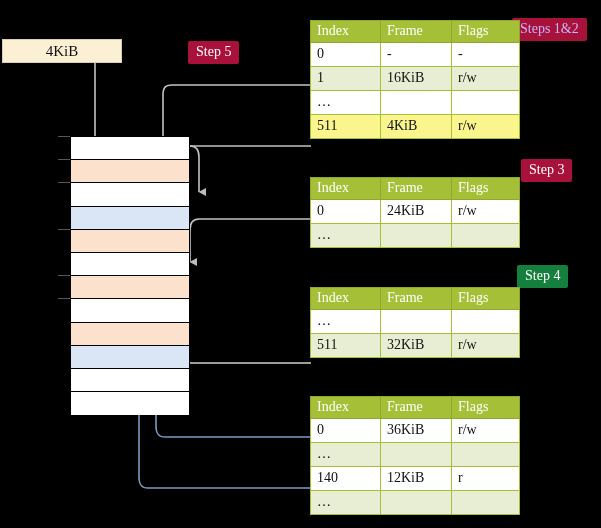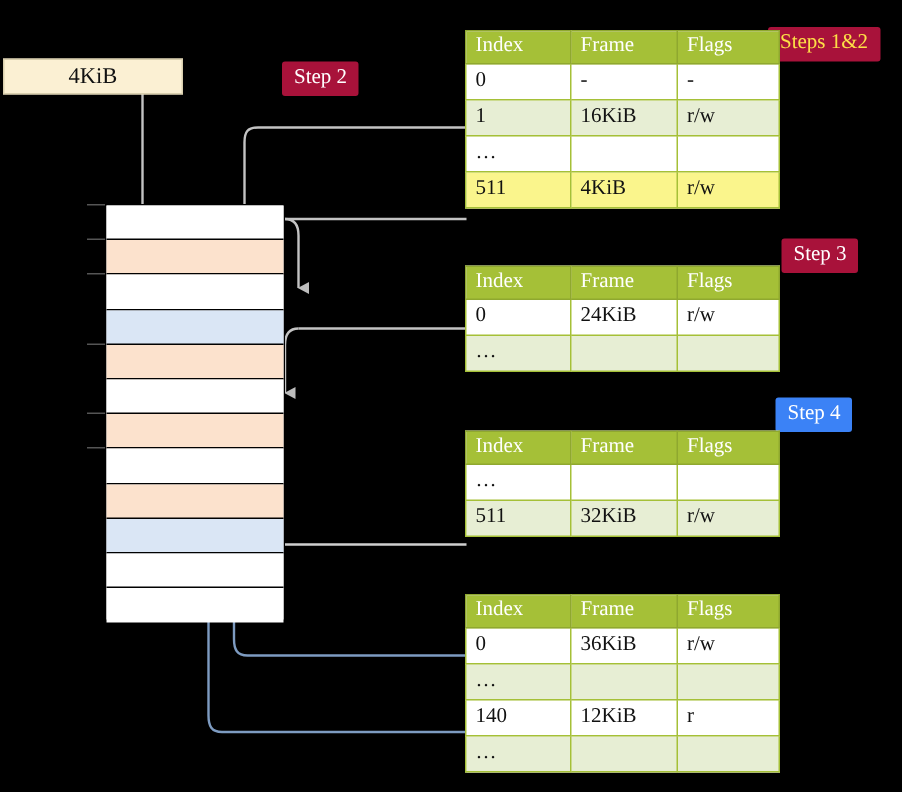--- a/index.html
+++ b/index.html
@@ -135,24 +135,24 @@
       <div class="memrow mem-white" style="height: 23.2px;"></div>
       <div class="memrow mem-orange" style="height: 23.2px;"></div>
       <div class="memrow mem-white" style="height: 23.2px;"></div>
       <div class="memrow mem-orange" style="height: 23.2px;"></div>
       <div class="memrow mem-blue" style="height: 23.2px;"></div>
       <div class="memrow mem-white" style="height: 23.2px;"></div>
       <div class="memrow mem-white" style="height: 23.2px;"></div>
     </div>
 
   <div id="badges">
-      <div class="badge" style="left: 188px; top: 41px; background: rgb(168, 18, 58); color: rgb(255, 255, 255);">Step 2</div>
-      <div class="badge" style="left: 512px; top: 18px; background: rgb(168, 18, 58); color: #fde047;">Steps 1&amp;2</div>
+      <div class="badge" style="left: 188px; top: 41px; background: rgb(168, 18, 58); color: rgb(255, 255, 255);">Step 5</div>
+      <div class="badge" style="left: 512px; top: 18px; background: rgb(168, 18, 58); color: #c4b5fd;">Steps 1&amp;2</div>
       <div class="badge" style="left: 521px; top: 159px; background: rgb(168, 18, 58); color: rgb(255, 255, 255);">Step 3</div>
-      <div class="badge" style="left: 517px; top: 265px; background: #3b82f6; color: rgb(255, 255, 255);">Step 4</div>
+      <div class="badge" style="left: 517px; top: 265px; background: #15803d; color: rgb(255, 255, 255);">Step 4</div>
     </div>
 
   <div id="tables">
       <table class="pt" style="left: 310px; top: 20px;">
         <thead>
           <tr>
             <th class="c-index">Index</th>
             <th class="c-frame">Frame</th>
             <th class="c-flags">Flags</th>
           </tr>

